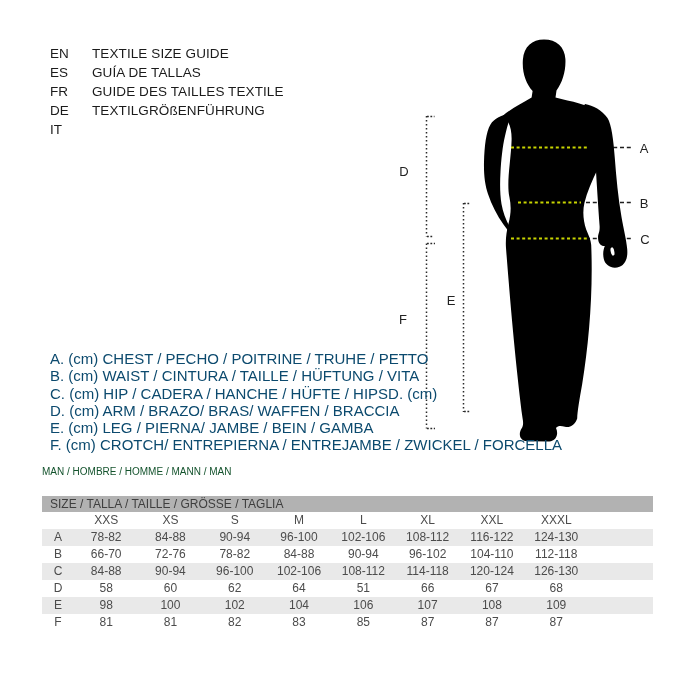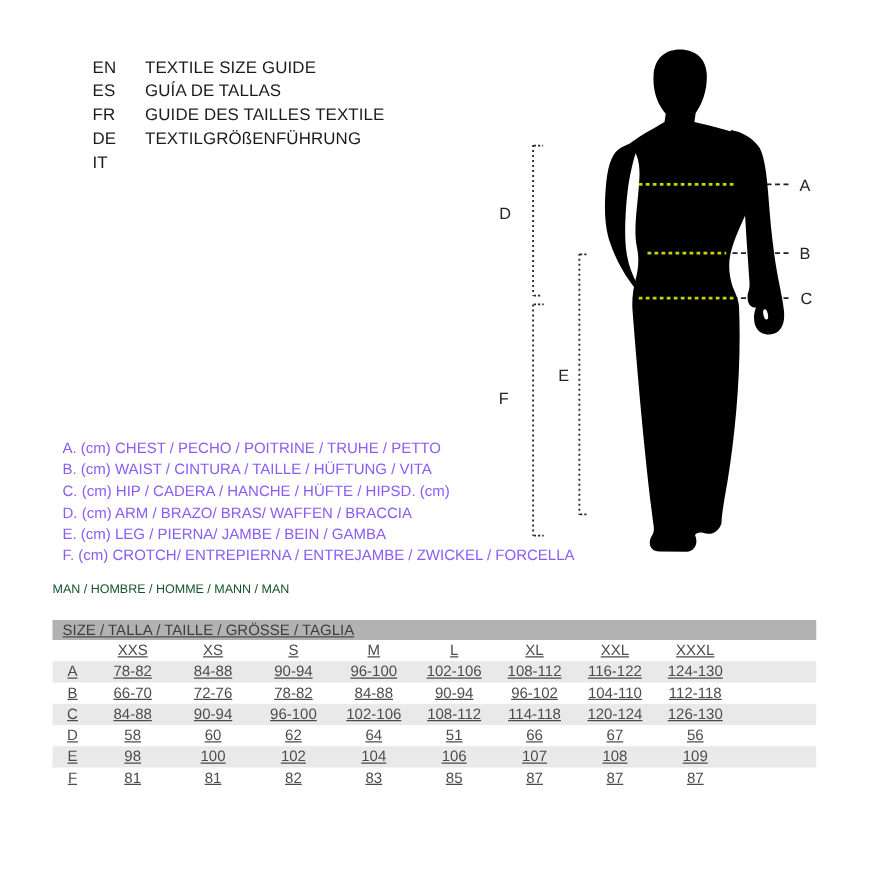--- a/index.html
+++ b/index.html
@@ -1,40 +1,40 @@
 <!DOCTYPE html>
 <html><head>
 <meta charset="utf-8">
 <style>
   html,body{margin:0;padding:0;background:#fff;}
   .canvas{
     position:relative;width:700px;height:700px;background:#ffffff;
     font-family:"Liberation Sans",sans-serif;overflow:hidden;
   }
   
-  .lang-block{position:absolute;left:50px;top:44px;margin-left:24px;}
+  .lang-block{position:absolute;left:50px;top:44px;}
   .lang-row{display:flex;height:19px;line-height:19px;font-size:13.5px;
     font-weight:500;color:#1b1b1b;letter-spacing:.1px;}
   .lang-code{width:42px;}
   
   .figure-svg{position:absolute;left:0;top:0;}
   
   .measure-label{position:absolute;transform:translate(-50%,-50%);
     font-size:13px;color:#222;line-height:13px;}
   .ml-a{left:644px;top:148px;} .ml-b{left:644px;top:203px;}
   .ml-c{left:645px;top:239px;} .ml-d{left:404px;top:171px;}
   .ml-e{left:451px;top:300px;} .ml-f{left:403px;top:319px;}
   
   .legend-block{position:absolute;left:50px;top:350px;}
-  .legend-row{height:17.3px;line-height:17.3px;font-size:12px;color:#8b5cf6;}
+  .legend-row{height:17.3px;line-height:17.3px;font-size:15px;color:#0c4a6e;}
   .gender-line{position:absolute;left:42px;top:463px;height:17px;line-height:17px;
     font-size:10px;color:#14532d;}
   
   .size-table{position:absolute;left:42px;top:496px;width:611px;
-    font-size:12px;color:#4c4c4c;text-decoration:underline;}
+    font-size:12px;color:#4c4c4c;}
   .table-title{height:16px;line-height:16px;background:#b2b2b2;color:#3e3e3e;
     padding-left:8px;font-size:12px;}
   .t-row{display:flex;height:17px;line-height:17px;}
   .t-row.stripe{background:#e9e9e9;}
   .c-label{width:32px;text-align:center;}
   .c-val{width:64.3px;text-align:center;}
   .c-spacer{flex:1;}
 </style>
 </head>
 <body>
@@ -222,21 +222,21 @@
     </div>
     <div class="t-row">
       <span class="c-label">D</span>
       <span class="c-val">58</span>
       <span class="c-val">60</span>
       <span class="c-val">62</span>
       <span class="c-val">64</span>
       <span class="c-val">51</span>
       <span class="c-val">66</span>
       <span class="c-val">67</span>
-      <span class="c-val">56</span>
+      <span class="c-val">68</span>
       <span class="c-spacer"></span>
     </div>
     <div class="t-row stripe">
       <span class="c-label">E</span>
       <span class="c-val">98</span>
       <span class="c-val">100</span>
       <span class="c-val">102</span>
       <span class="c-val">104</span>
       <span class="c-val">106</span>
       <span class="c-val">107</span>

